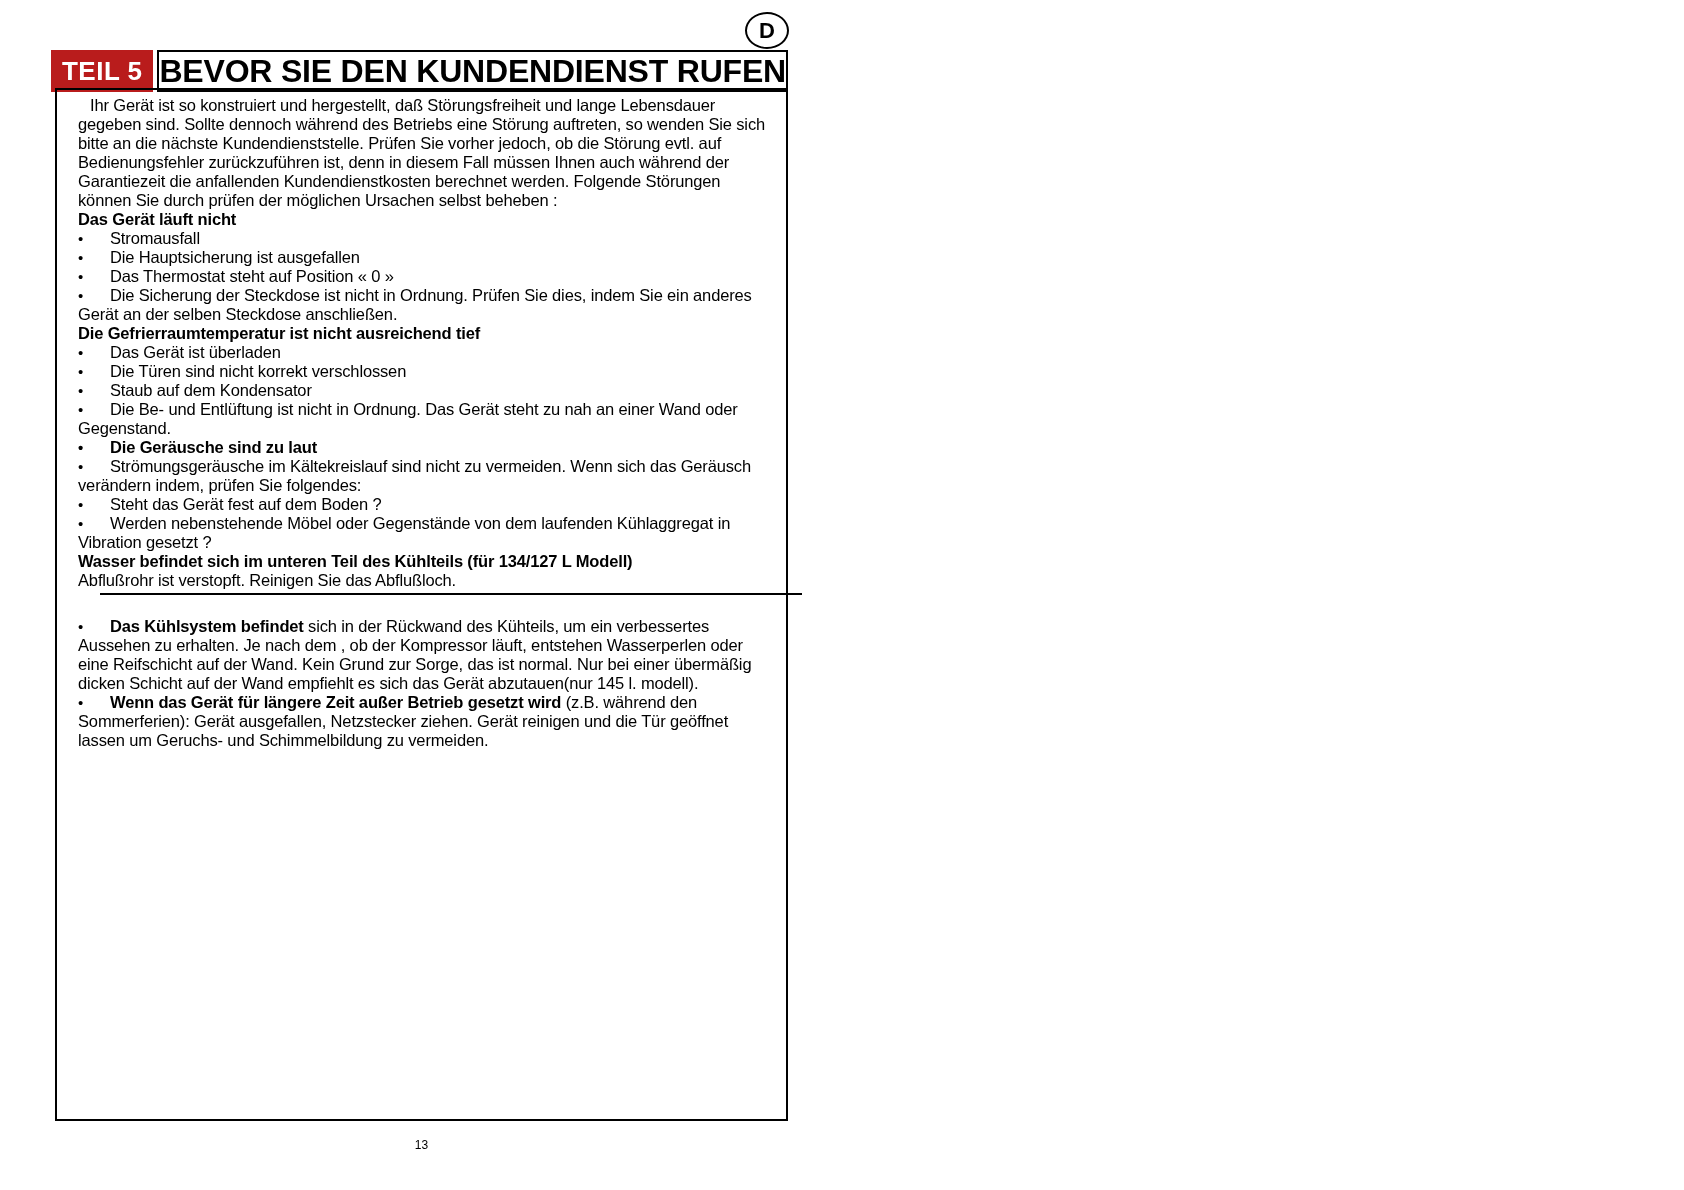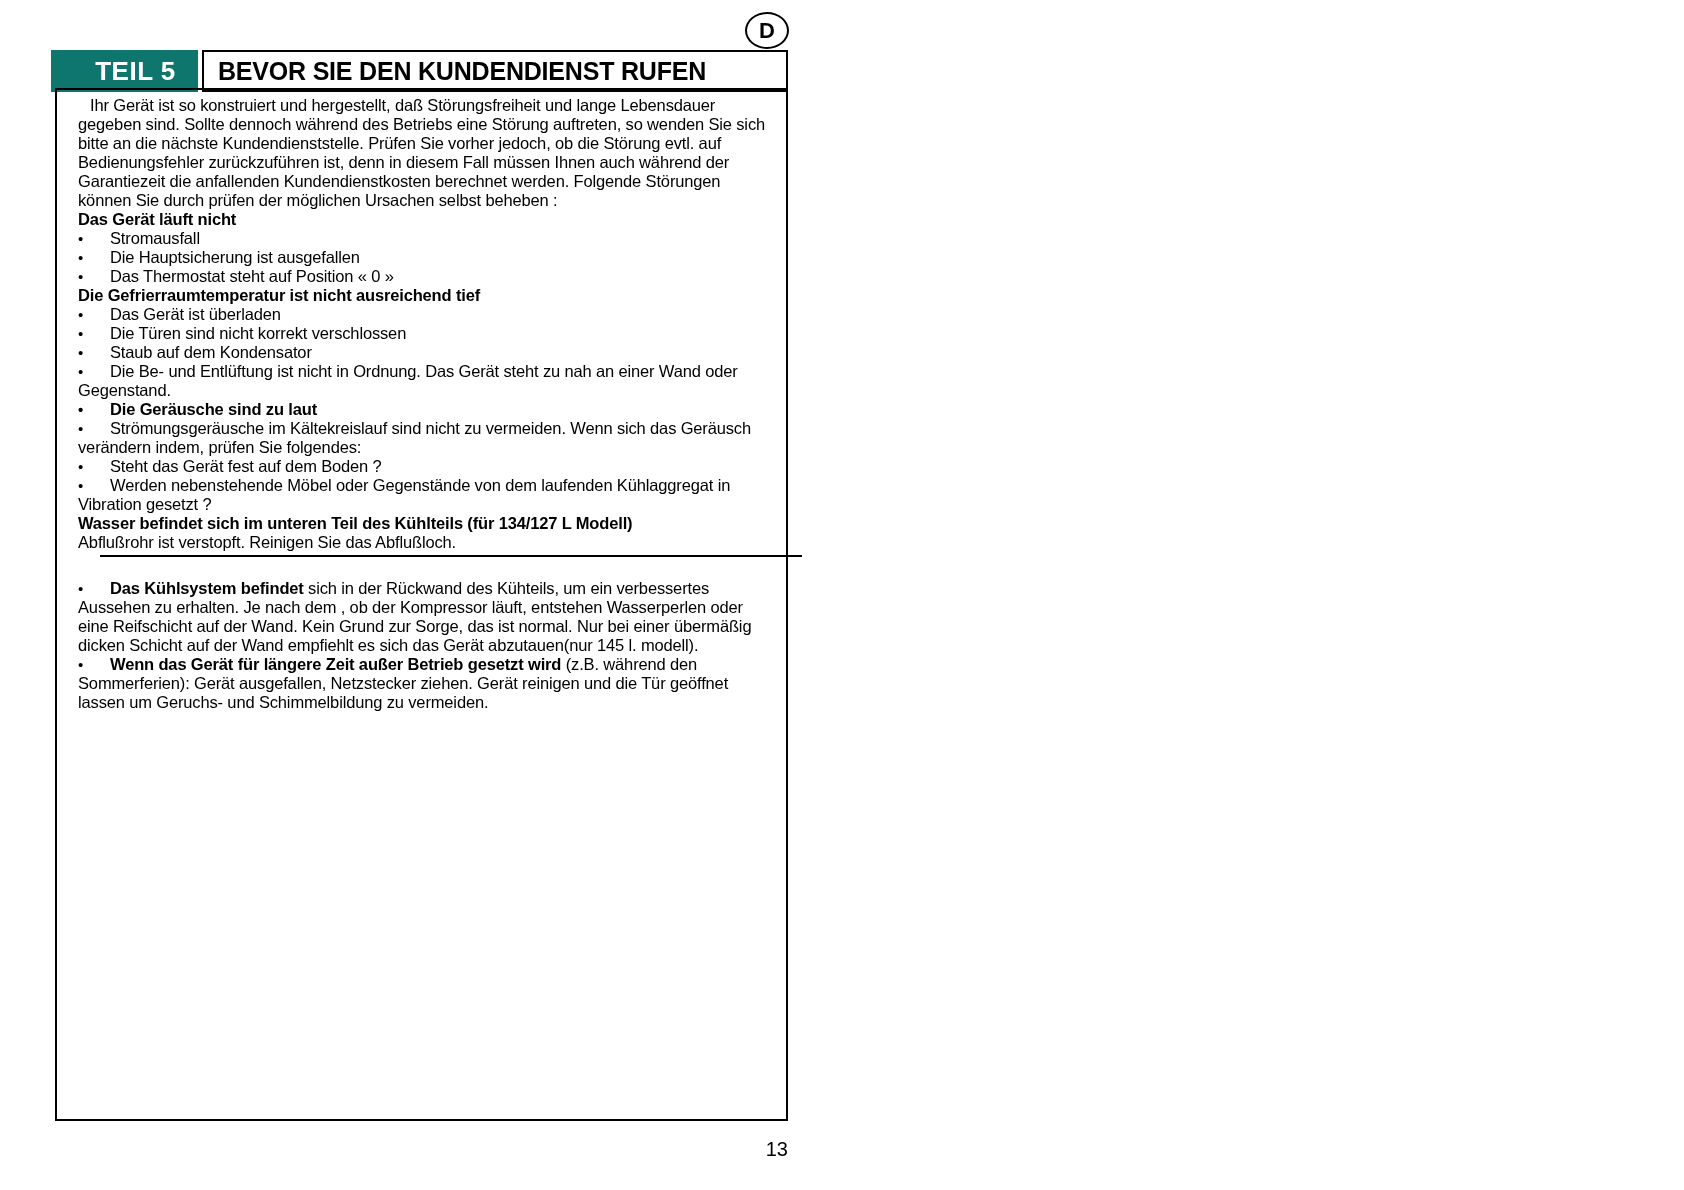--- a/index.html
+++ b/index.html
@@ -14,28 +14,28 @@
     border:2.5px solid #000; border-radius:50%;
     display:flex; align-items:center; justify-content:center;
     font-weight:700; font-size:22px; box-sizing:border-box; background:#fff;
   }
   
   .header-row {
     position:absolute; left:51px; top:50px; width:737px; height:42px;
     display:flex; gap:4px;
   }
   .teil-box {
-    width:125px; height:100%; background:#0f766e; color:#fff;
+    width:125px; height:100%; background:#b91c1c; color:#fff;
     display:flex; align-items:center; justify-content:center;
-    font-weight:700; font-size:26px; letter-spacing:0.5px;padding-left:22px;
+    font-weight:700; font-size:26px; letter-spacing:0.5px;
   }
   .title-box {
     flex:1; height:100%; background:#fff; border:2px solid #000; box-sizing:border-box;
-    display:flex; align-items:center; padding-left:14px;
-    font-weight:700; font-size:25px; letter-spacing:-0.2px; white-space:nowrap;
+    display:flex; align-items:center; padding-left:0;
+    font-weight:700; font-size:32px; letter-spacing:-0.2px; white-space:nowrap;
   }
   
   .content-box {
     position:absolute; left:55px; top:88px; width:733px; height:1033px;
     border:2px solid #000; box-sizing:border-box;
     padding:6px 18px 0 21px;
     font-size:16.5px; line-height:19px; letter-spacing:-0.15px;
     overflow:visible;
   }
   .content-box p { margin:0; }
@@ -53,21 +53,21 @@
     margin:74px 0 0 37px; font-size:21px; line-height:24px;
     font-weight:700; letter-spacing:0.2px;
   }
   .note-rule {
     height:0; border-top:2.5px solid #000;
     margin:3px 0 22px 22px; width:702px;
   }
   
   .pagenum {
     position:absolute; left:55px; top:1138px; width:733px;
-    text-align:right; font-size:20px; letter-spacing:0;
+    text-align:center; font-size:12px; letter-spacing:0;
   }
 </style>
 </head>
 <body>
 
 <div class="page">
 
   <div class="d-badge">
     <span>D</span>
   </div>
@@ -83,20 +83,21 @@
 
   <div class="content-box">
 
     <p class="intro">Ihr Gerät ist so konstruiert und hergestellt, daß Störungsfreiheit und lange Lebensdauer gegeben sind. Sollte dennoch während des Betriebs eine Störung auftreten, so wenden Sie sich bitte an die nächste Kundendienststelle. Prüfen Sie vorher jedoch, ob die Störung evtl. auf Bedienungsfehler zurückzuführen ist, denn in diesem Fall müssen Ihnen auch während der Garantiezeit die anfallenden Kundendienstkosten berechnet werden. Folgende Störungen können Sie durch prüfen der möglichen Ursachen selbst beheben :</p>
 
     <p class="hd hd1">Das Gerät läuft nicht</p>
 
     <p class="li"><span class="b">•</span><span>Stromausfall</span></p>
     <p class="li"><span class="b">•</span><span>Die Hauptsicherung ist ausgefallen</span></p>
     <p class="li"><span class="b">•</span><span>Das Thermostat steht auf Position « 0 »</span></p>
+    <p class="li"><span class="b">•</span><span>Die Sicherung der Steckdose ist nicht in Ordnung. Prüfen Sie dies, indem Sie ein anderes Gerät an der selben Steckdose anschließen.</span></p>
 
     <p class="hd hd2">Die Gefrierraumtemperatur ist nicht ausreichend tief</p>
 
     <p class="li"><span class="b">•</span><span>Das Gerät ist überladen</span></p>
     <p class="li"><span class="b">•</span><span>Die Türen sind nicht korrekt verschlossen</span></p>
     <p class="li"><span class="b">•</span><span>Staub auf dem Kondensator</span></p>
     <p class="li"><span class="b">•</span><span>Die Be- und Entlüftung ist nicht in Ordnung. Das Gerät steht zu nah an einer Wand oder Gegenstand.</span></p>
 
     <p class="li hd"><span class="b">•</span><span>Die Geräusche sind zu laut</span></p>
 

